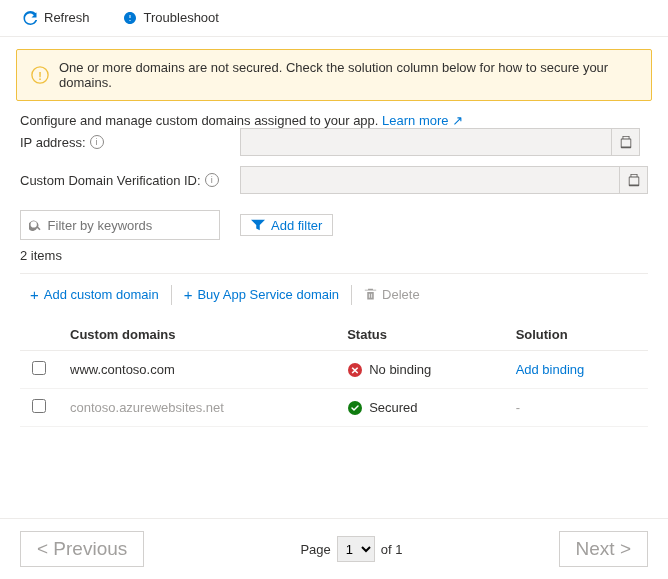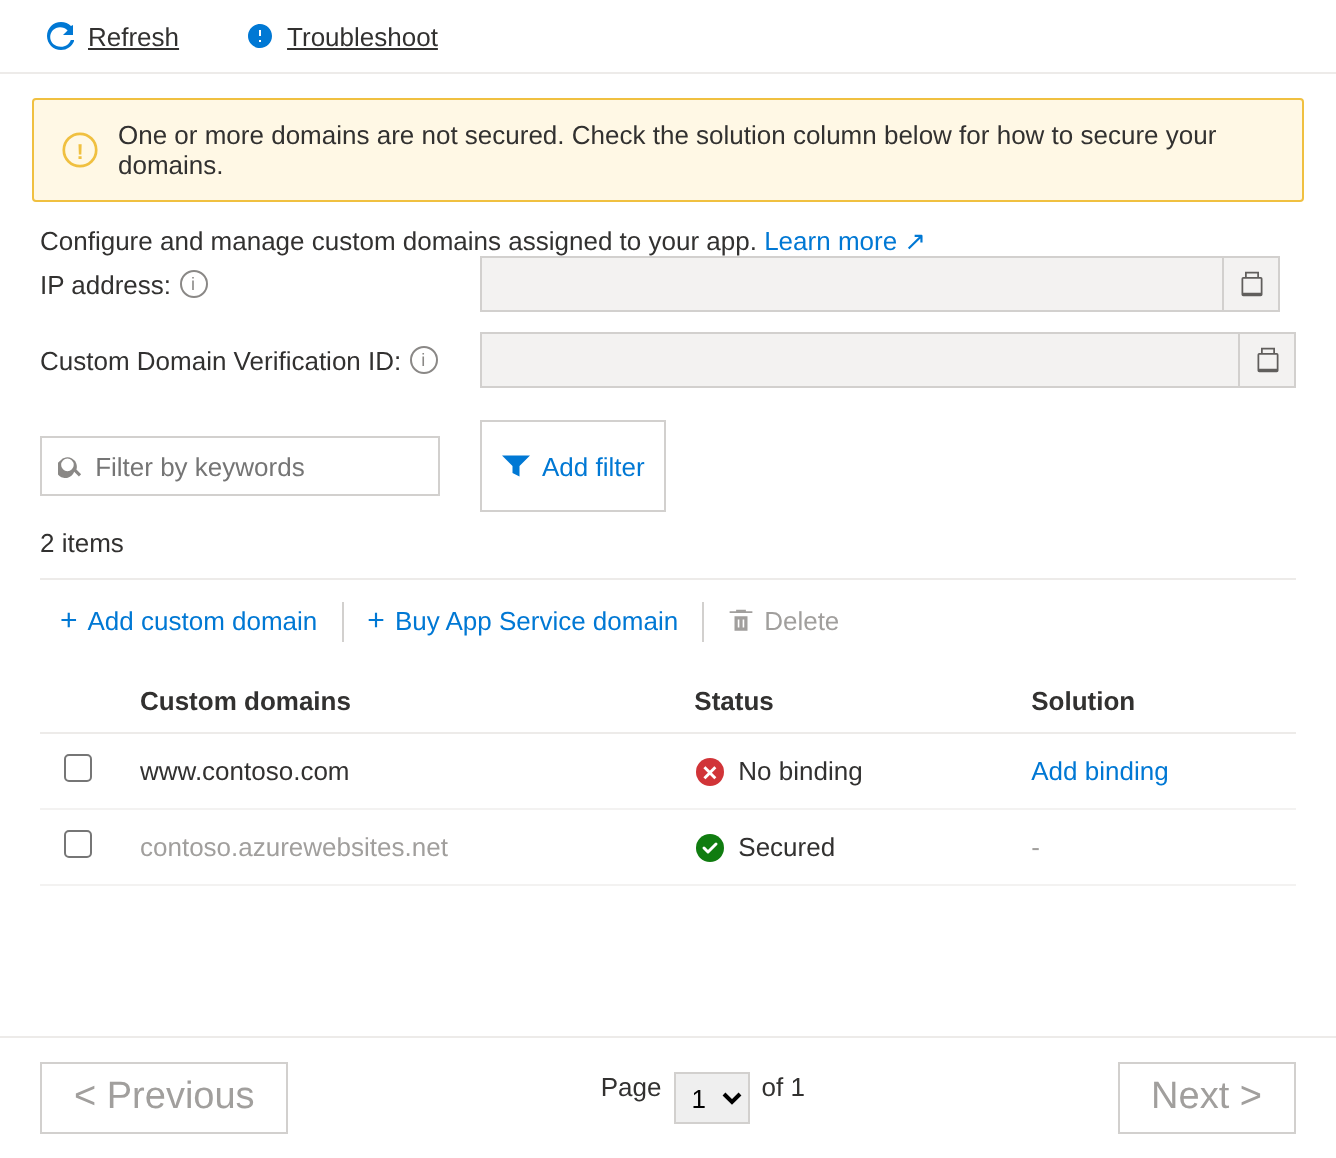--- a/index.html
+++ b/index.html
@@ -15,29 +15,28 @@
     
     .toolbar {
       display: flex;
       align-items: center;
       padding: 6px 16px;
       border-bottom: 1px solid #edebe9;
       gap: 20px;
     }
     .toolbar-btn {
       display: flex;
-      align-items: center;
+      align-items: flex-start;
       gap: 6px;
       background: none;
       border: none;
       cursor: pointer;
       font-size: 13px;
       color: #323130;
       padding: 4px 6px;
-      text-decoration: underline;
     }
     .toolbar-icon {
       width: 16px;
       height: 16px;
       display: inline-flex;
       align-items: center;
       justify-content: center;
     }
 
     
@@ -145,21 +144,21 @@
       font-size: 13px;
       width: 100%;
     }
     .add-filter-btn {
       display: flex;
       align-items: center;
       gap: 6px;
       background: none;
       border: 1px solid #d2d0ce;
       padding: 4px 10px;
-      height: 46px;
+      height: 22px;
       cursor: pointer;
       font-size: 13px;
       color: #0078d4;
     }
 
     .items-count {
       font-size: 13px;
       margin-bottom: 10px;
       color: #323130;
     }
@@ -253,20 +252,21 @@
       border: 1px solid #d2d0ce;
       background: #fff;
       padding: 6px 16px;
       cursor: pointer;
       font-size: 19px;
       color: #323130;
     }
     .pagination-btn.disabled { color: #a19f9d; cursor: default; }
     .page-info {
       display: flex;
+      align-items: center;
       gap: 6px;
       font-size: 13px;
     }
     .page-select {
       border: 1px solid #d2d0ce;
       padding: 2px 4px;
       font-size: 13px;
       height: 26px;
     }
 

